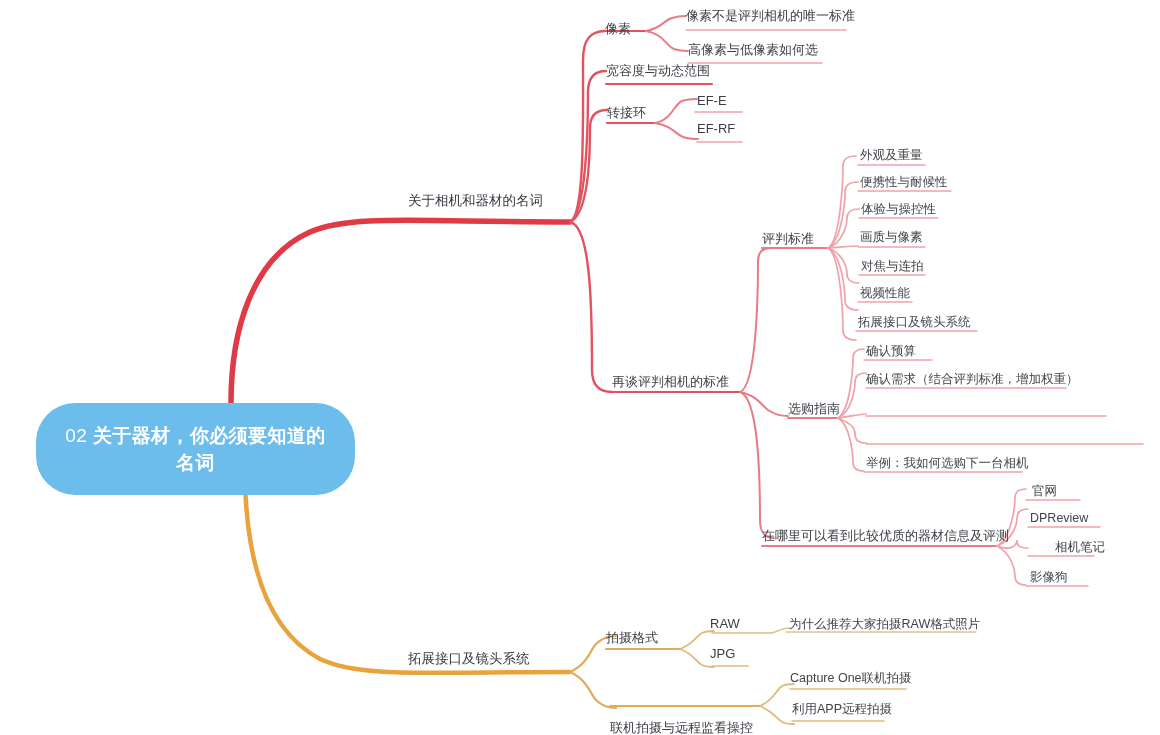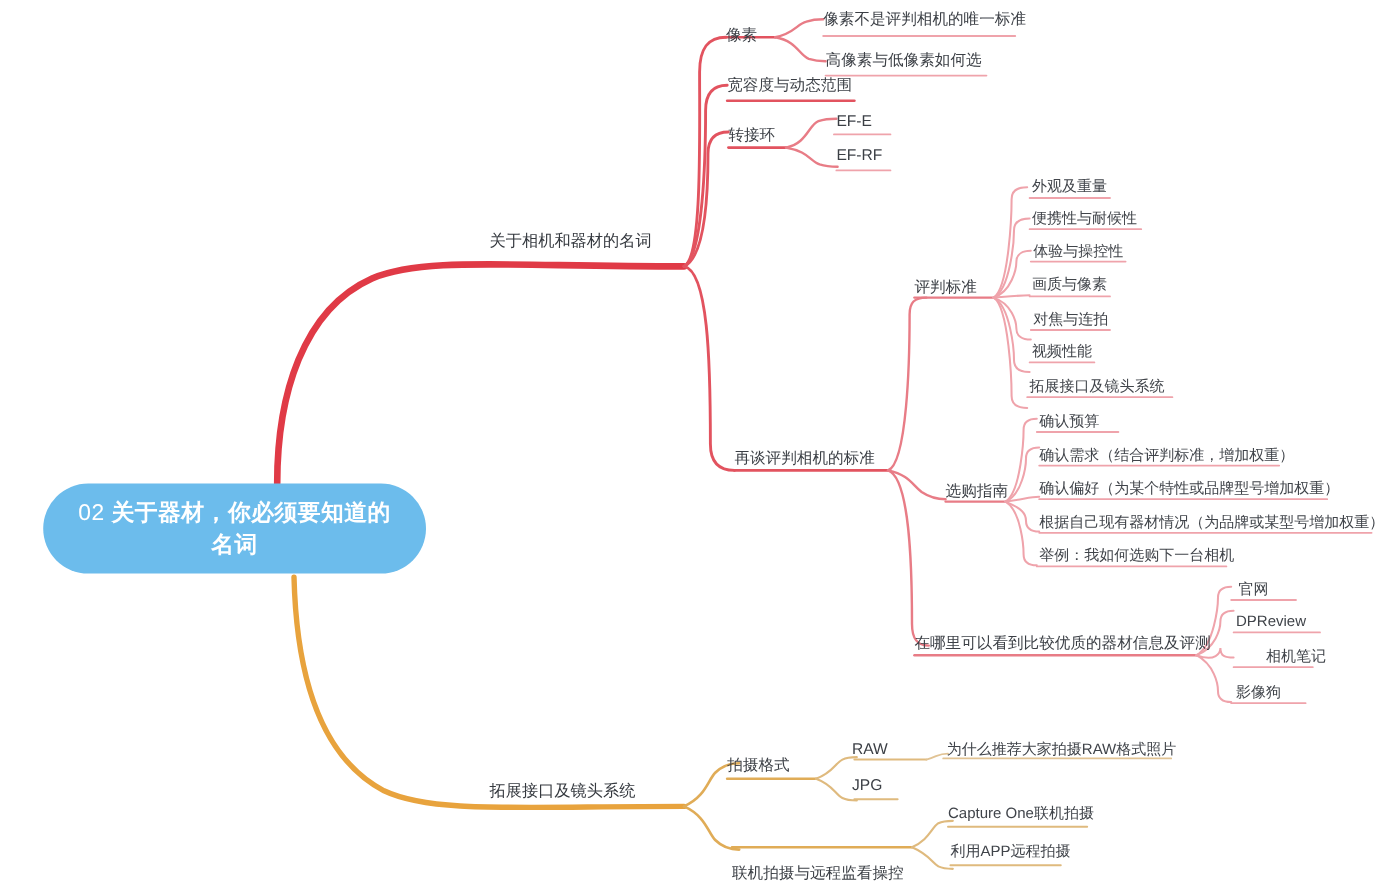--- a/index.html
+++ b/index.html
@@ -19,21 +19,21 @@
     position:absolute;
     left:0; top:0;
     width:1160px;
     height:735px;
     pointer-events:none;
   }
   
   .root-node{
     position:absolute;
     left:36px; top:403px;
-    width:319px; height:75px;
+    width:319px; height:92px;
     background:#6CBCEC;
     border-radius:39px;
     display:flex;
     align-items:center;
     justify-content:center;
     box-sizing:border-box;
     padding:0 22px;
     z-index:5;
   }
   .root-text{
@@ -182,22 +182,20 @@
   <div class="lbl t4" style="left:860px; top:175px;">便携性与耐候性</div>
   <div class="lbl t4" style="left:861px; top:202px;">体验与操控性</div>
   <div class="lbl t4" style="left:860px; top:230px;">画质与像素</div>
   <div class="lbl t4" style="left:861px; top:259px;">对焦与连拍</div>
   <div class="lbl t4" style="left:860px; top:286px;">视频性能</div>
   <div class="lbl t4" style="left:858px; top:315px;">拓展接口及镜头系统</div>
 
   <div class="lbl t3" style="left:788px; top:401px;">选购指南</div>
   <div class="lbl t4" style="left:866px; top:344px;">确认预算</div>
   <div class="lbl t4" style="left:866px; top:372px;">确认需求（结合评判标准，增加权重）</div>
-  <div class="lbl t4" style="left:866px; top:400px;">确认偏好（为某个特性或品牌型号增加权重）</div>
-  <div class="lbl t4" style="left:866px; top:428px;">根据自己现有器材情况（为品牌或某型号增加权重）</div>
   <div class="lbl t4" style="left:866px; top:456px;">举例：我如何选购下一台相机</div>
 
   <div class="lbl t3" style="left:762px; top:528px;">在哪里可以看到比较优质的器材信息及评测</div>
   <div class="lbl t4" style="left:1032px; top:484px;">官网</div>
   <div class="lbl t4" style="left:1030px; top:511px;">DPReview</div>
   <div class="lbl t4" style="left:1030px; top:540px;margin-left:25px;">相机笔记</div>
   <div class="lbl t4" style="left:1030px; top:570px;">影像狗</div>
 
   <div class="lbl t2" style="left:606px; top:630px;">拍摄格式</div>
   <div class="lbl t3" style="left:710px; top:616px;">RAW</div>

